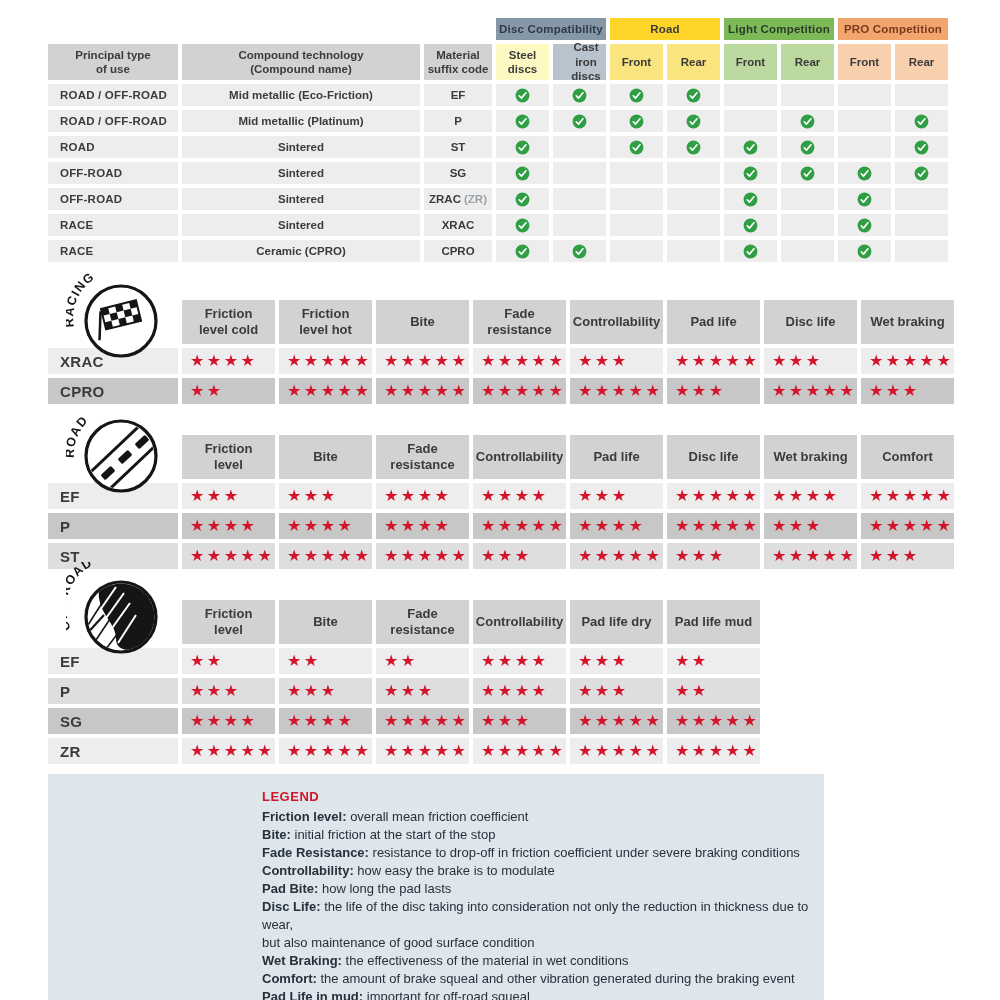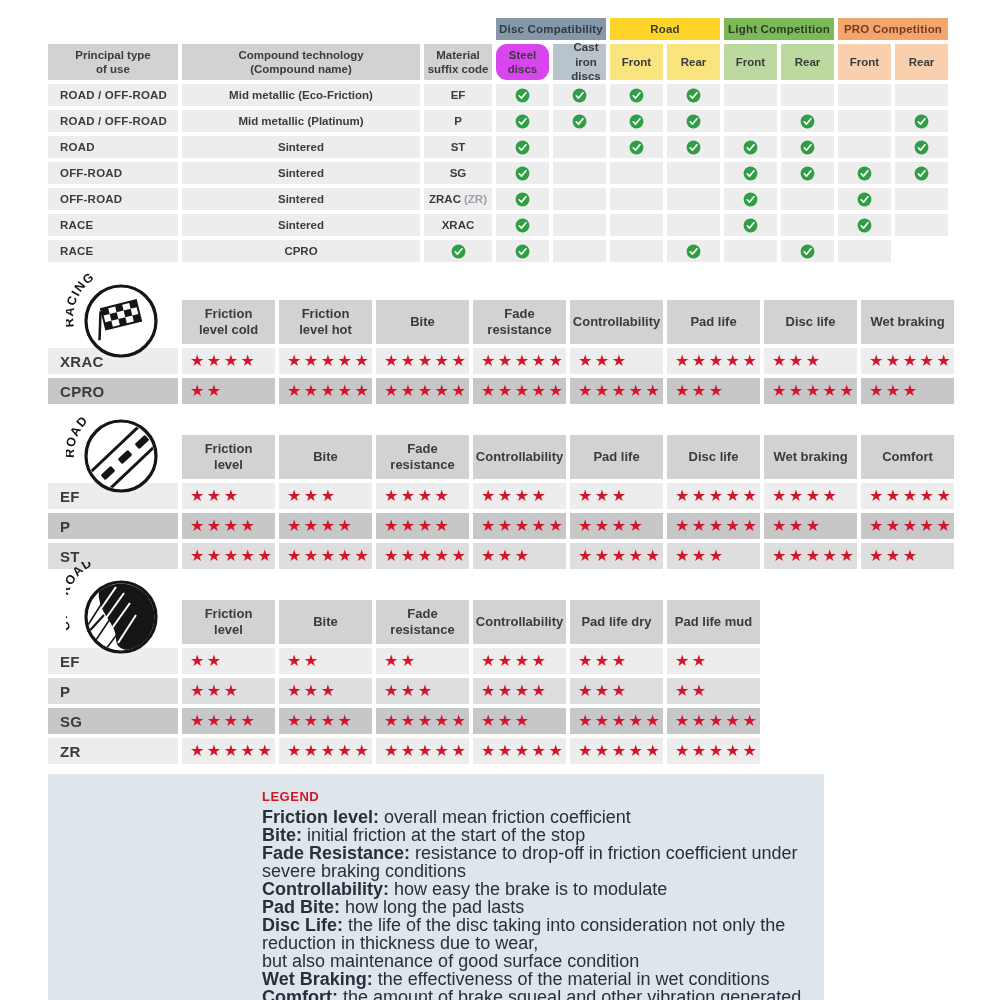--- a/index.html
+++ b/index.html
@@ -56,42 +56,42 @@
   .badge-svg{position:absolute;left:18px;top:-34px;width:106px;height:96px;}
   .sec-offroad .badge-svg{top:-38px;}
   .arc-text{font:bold 12.5px "Liberation Sans",sans-serif;fill:#151515;letter-spacing:1.2px;}
 
   
   .legend{
     margin-top:10px;background:#dee5eb;width:776px;box-sizing:border-box;
     padding:14px 8px 10px 214px;min-height:212px;
   }
   .legend-title{color:#d2152a;font-weight:bold;font-size:13px;letter-spacing:.5px;line-height:18px;margin-bottom:2px;}
-  .legend-line{font-size:18px;color:#25313d;line-height:18px;font-weight:normal;}
+  .legend-line{font-size:13px;color:#25313d;line-height:18px;font-weight:normal;}
   .legend-line b{font-weight:bold;}
   .legend-line .def{white-space:pre-line;}
 </style>
 </head>
 <body>
 
 <div class="page">
 
   <div class="compat" id="compat-grid">
       <div class="gspacer" style="grid-column: 1 / span 3;"></div>
       <div class="gcell" style="background: rgb(134, 151, 167); color: rgb(46, 58, 70); grid-column: span 2;">Disc Compatibility</div>
       <div class="gcell" style="background: rgb(255, 212, 41); color: rgb(59, 59, 59); grid-column: span 2;">Road</div>
       <div class="gcell" style="background: rgb(124, 186, 88); color: rgb(45, 59, 42); grid-column: span 2;">Light Competition</div>
       <div class="gcell" style="background: rgb(242, 165, 108); color: rgb(122, 58, 32); grid-column: span 2;">PRO Competition</div>
       <div class="hcell">Principal type
 of use</div>
       <div class="hcell">Compound technology
 (Compound name)</div>
       <div class="hcell">Material
 suffix code</div>
-      <div class="hcell" style="background: #d946ef; border-radius: 11px;">Steel
+      <div class="hcell" style="background: #fef9c3;">Steel
 discs</div>
       <div class="hcell" style="background: rgb(184, 195, 205); padding-left: 13px;">Cast iron
 discs</div>
       <div class="hcell" style="background: rgb(250, 228, 126);">Front</div>
       <div class="hcell" style="background: rgb(250, 228, 126);">Rear</div>
       <div class="hcell" style="background: rgb(188, 218, 160);">Front</div>
       <div class="hcell" style="background: rgb(188, 218, 160);">Rear</div>
       <div class="hcell" style="background: rgb(248, 208, 174);">Front</div>
       <div class="hcell" style="background: rgb(248, 208, 174);">Rear</div>
       <div class="dcell use">ROAD / OFF-ROAD</div>
@@ -289,20 +289,21 @@
       </div>
       <div class="dcell chk"></div>
       <div class="dcell chk">
         <svg class="check-icon" viewBox="0 0 20 20">
           <circle cx="10" cy="10" r="9.2" fill="#2f9e44"></circle>
           <path d="M5.6 10.4 l3 3.1 l6-7.2" stroke="#ffffff" stroke-width="2.1" fill="none" stroke-linecap="round" stroke-linejoin="round"></path>
         </svg>
       </div>
       <div class="dcell chk"></div>
       <div class="dcell use">RACE</div>
+      <div class="dcell tech">Ceramic (CPRO)</div>
       <div class="dcell code">CPRO</div>
       <div class="dcell chk">
         <svg class="check-icon" viewBox="0 0 20 20">
           <circle cx="10" cy="10" r="9.2" fill="#2f9e44"></circle>
           <path d="M5.6 10.4 l3 3.1 l6-7.2" stroke="#ffffff" stroke-width="2.1" fill="none" stroke-linecap="round" stroke-linejoin="round"></path>
         </svg>
       </div>
       <div class="dcell chk">
         <svg class="check-icon" viewBox="0 0 20 20">
           <circle cx="10" cy="10" r="9.2" fill="#2f9e44"></circle>

